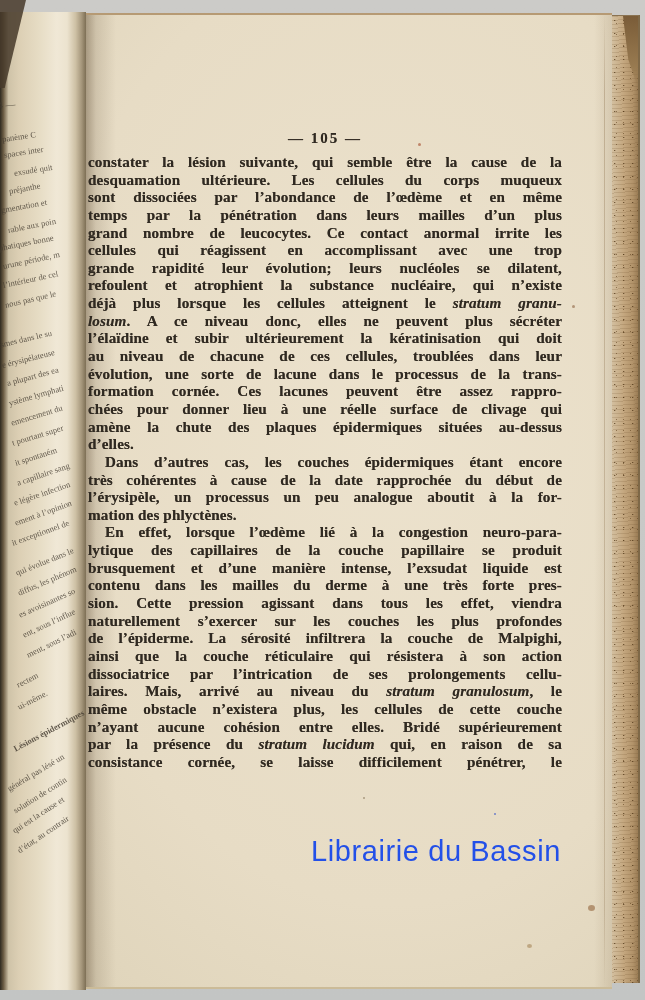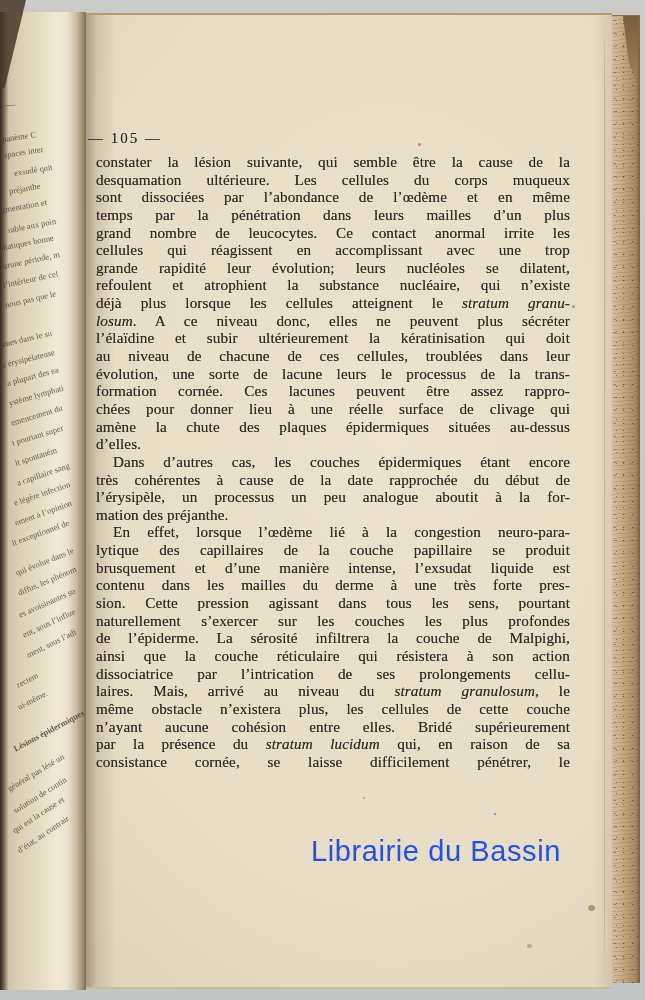--- a/index.html
+++ b/index.html
@@ -20,26 +20,26 @@
   
   .main-page{position:absolute;left:86px;top:13px;width:526px;height:972px;
     border-top:2px solid #b69a74;border-bottom:2px solid #cbbb98;
     background:radial-gradient(120% 90% at 58% 42%,#ece2cd 0%,#e7dcc5 55%,#ded3b9 85%,#d5c9ae 100%);}
   .main-page::before{content:"";position:absolute;inset:0;pointer-events:none;
     background:linear-gradient(90deg,rgba(70,50,25,.38) 0,rgba(70,50,25,.14) 10px,rgba(70,50,25,0) 30px),
                linear-gradient(270deg,rgba(120,95,60,.16) 0,rgba(120,95,60,0) 18px);}
   .main-page::after{content:"";position:absolute;left:518px;top:0;width:1px;height:100%;
     background:linear-gradient(180deg,rgba(150,125,90,0),rgba(150,125,90,.4) 8%,rgba(150,125,90,.32) 92%,rgba(150,125,90,0));}
 
-  .page-number{position:absolute;left:2px;top:115px;width:474px;text-align:left;
-    font-size:15px;font-weight:normal;letter-spacing:2px;color:var(--ink,#2f2921);
+  .page-number{position:absolute;left:2px;top:115px;width:474px;text-align:center;
+    font-size:15px;font-weight:bold;letter-spacing:2px;color:var(--ink,#2f2921);
     text-shadow:0 0 .4px rgba(40,30,20,.5);}
 
-  .page-text{position:absolute;left:10px;top:138px;width:474px;color:var(--ink,#2f2921);
-    font-size:15.2px;text-shadow:0 0 .4px rgba(40,30,20,.55);letter-spacing:.1px;}
+  .page-text{position:absolute;left:2px;top:138px;width:474px;color:var(--ink,#2f2921);
+    font-size:15.2px;text-shadow:0 0 .4px rgba(40,30,20,.55);letter-spacing:.1px;font-weight:bold;}
   .line{height:17.65px;line-height:17.65px;text-align:justify;text-align-last:justify;overflow:visible;white-space:normal;}
   .line.short{text-align-last:left;}
   .line.indent{text-indent:17px;}
   .line i{font-style:italic;margin-top:36px;}
 
   .watermark{position:absolute;left:225px;top:820px;font-family:"Liberation Sans",sans-serif;
     font-size:29px;font-weight:400;letter-spacing:.6px;color:var(--watermark_blue,#2350e8);white-space:nowrap;}
 
   .spot{position:absolute;border-radius:50%;pointer-events:none;}
 
@@ -107,34 +107,34 @@
         <div class="line"><span>sont dissociées par l’abondance de l’œdème et en même</span></div>
         <div class="line"><span>temps par la pénétration dans leurs mailles d’un plus</span></div>
         <div class="line"><span>grand nombre de leucocytes. Ce contact anormal irrite les</span></div>
         <div class="line"><span>cellules qui réagissent en accomplissant avec une trop</span></div>
         <div class="line"><span>grande rapidité leur évolution; leurs nucléoles se dilatent,</span></div>
         <div class="line"><span>refoulent et atrophient la substance nucléaire, qui n’existe</span></div>
         <div class="line"><span>déjà plus lorsque les cellules atteignent le </span><i>stratum granu-</i></div>
         <div class="line"><i>losum</i><span>. A ce niveau donc, elles ne peuvent plus sécréter</span></div>
         <div class="line"><span>l’élaïdine et subir ultérieurement la kératinisation qui doit</span></div>
         <div class="line"><span>au niveau de chacune de ces cellules, troublées dans leur</span></div>
-        <div class="line"><span>évolution, une sorte de lacune leurs le processus de la trans-</span></div>
+        <div class="line"><span>évolution, une sorte de lacune dans le processus de la trans-</span></div>
         <div class="line"><span>formation cornée. Ces lacunes peuvent être assez rappro-</span></div>
         <div class="line"><span>chées pour donner lieu à une réelle surface de clivage qui</span></div>
         <div class="line"><span>amène la chute des plaques épidermiques situées au-dessus</span></div>
         <div class="line short"><span>d’elles.</span></div>
         <div class="line indent"><span>Dans d’autres cas, les couches épidermiques étant encore</span></div>
         <div class="line"><span>très cohérentes à cause de la date rapprochée du début de</span></div>
         <div class="line"><span>l’érysipèle, un processus un peu analogue aboutit à la for-</span></div>
-        <div class="line short"><span>mation des préjanthe.</span></div>
+        <div class="line short"><span>mation des phlyctènes.</span></div>
         <div class="line indent"><span>En effet, lorsque l’œdème lié à la congestion neuro-para-</span></div>
         <div class="line"><span>lytique des capillaires de la couche papillaire se produit</span></div>
         <div class="line"><span>brusquement et d’une manière intense, l’exsudat liquide est</span></div>
         <div class="line"><span>contenu dans les mailles du derme à une très forte pres-</span></div>
-        <div class="line"><span>sion. Cette pression agissant dans tous les sens, pourtant</span></div>
+        <div class="line"><span>sion. Cette pression agissant dans tous les effet, viendra</span></div>
         <div class="line"><span>naturellement s’exercer sur les couches les plus profondes</span></div>
         <div class="line"><span>de l’épiderme. La sérosité infiltrera la couche de Malpighi,</span></div>
         <div class="line"><span>ainsi que la couche réticulaire qui résistera à son action</span></div>
         <div class="line"><span>dissociatrice par l’intrication de ses prolongements cellu-</span></div>
         <div class="line"><span>laires. Mais, arrivé au niveau du </span><i>stratum granulosum</i><span>, le</span></div>
         <div class="line"><span>même obstacle n’existera plus, les cellules de cette couche</span></div>
         <div class="line"><span>n’ayant aucune cohésion entre elles. Bridé supérieurement</span></div>
         <div class="line"><span>par la présence du </span><i>stratum lucidum</i><span> qui, en raison de sa</span></div>
         <div class="line"><span>consistance cornée, se laisse difficilement pénétrer, le</span></div>
       </div>

